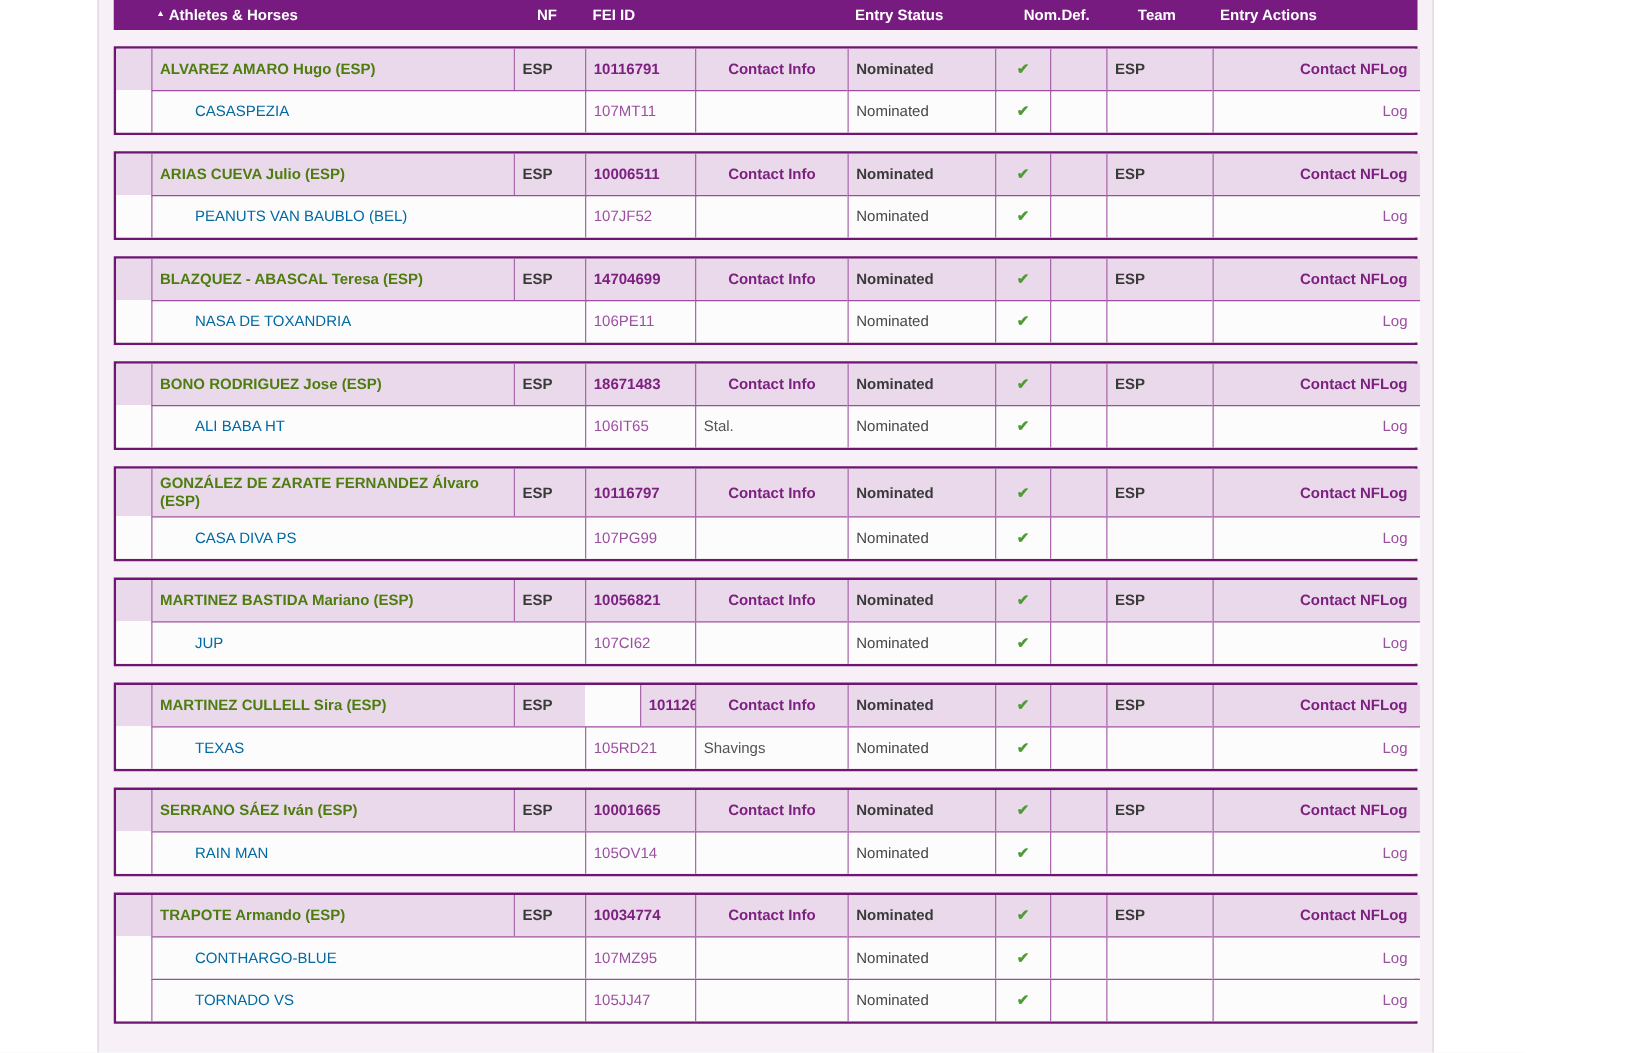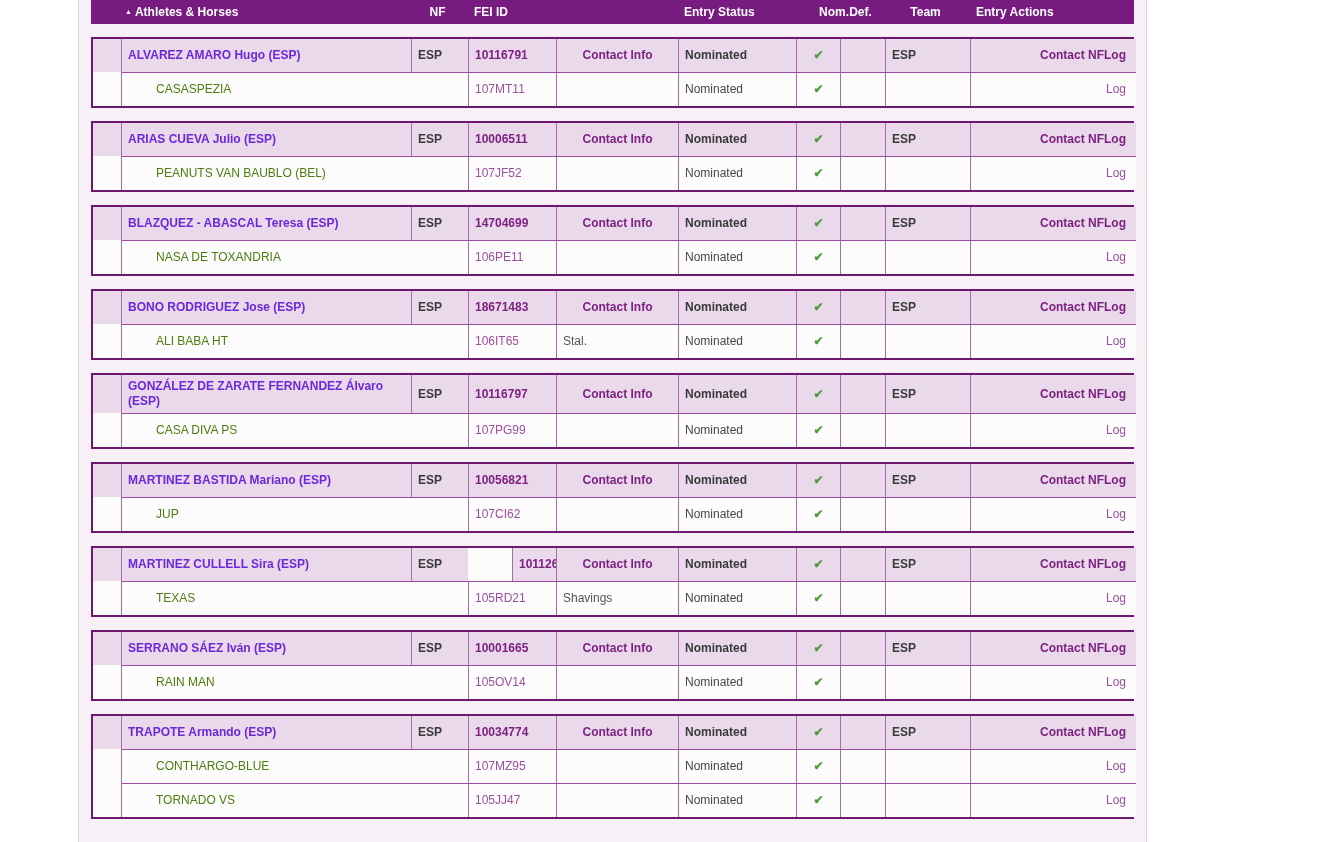--- a/index.html
+++ b/index.html
@@ -22,22 +22,22 @@
 
   
   .group { border: 2px solid #6e1771; background: #fdfcfd; margin-top: 13px; width: 1043px; }
   .cell { display: flex; align-items: center; font-size: 12px; color: #3c3c3c;
     padding: 4px 6px; min-height: 33px; line-height: 15px; }
   .cell.a { background: #e9d9ea; }
   .cell.h { background: #fdfcfd; min-height: 34px; }
   .cell.sel { padding: 0; }
   .bl { border-left: 1px solid #aa68ad; }
   .bt { border-top: 1px solid #9c4da0; }
-  .name-a { font-weight: bold; color: #6d28d9; }
-  .horse-name { padding-left: 28px; color: #4d7c0f; }
+  .name-a { font-weight: bold; color: #4d7c0f; }
+  .horse-name { padding-left: 28px; color: #0369a1; }
   .nf { font-weight: bold; color: #3a3a3a; }
   .lnk { color: #7d2180; font-weight: bold; cursor: pointer; white-space: nowrap; }
   .lnk2 { color: #9b4f9f; cursor: pointer; white-space: nowrap; }
   .status-a { font-weight: bold; color: #3a3a3a; }
   .status-h { color: #474747; }
   .info-h { color: #545454; }
   .check { color: #4f9b38; font-weight: bold; font-size: 12px; }
   .center { justify-content: center; }
   .actions { justify-content: flex-end; padding-right: 10px; }
 </style>

